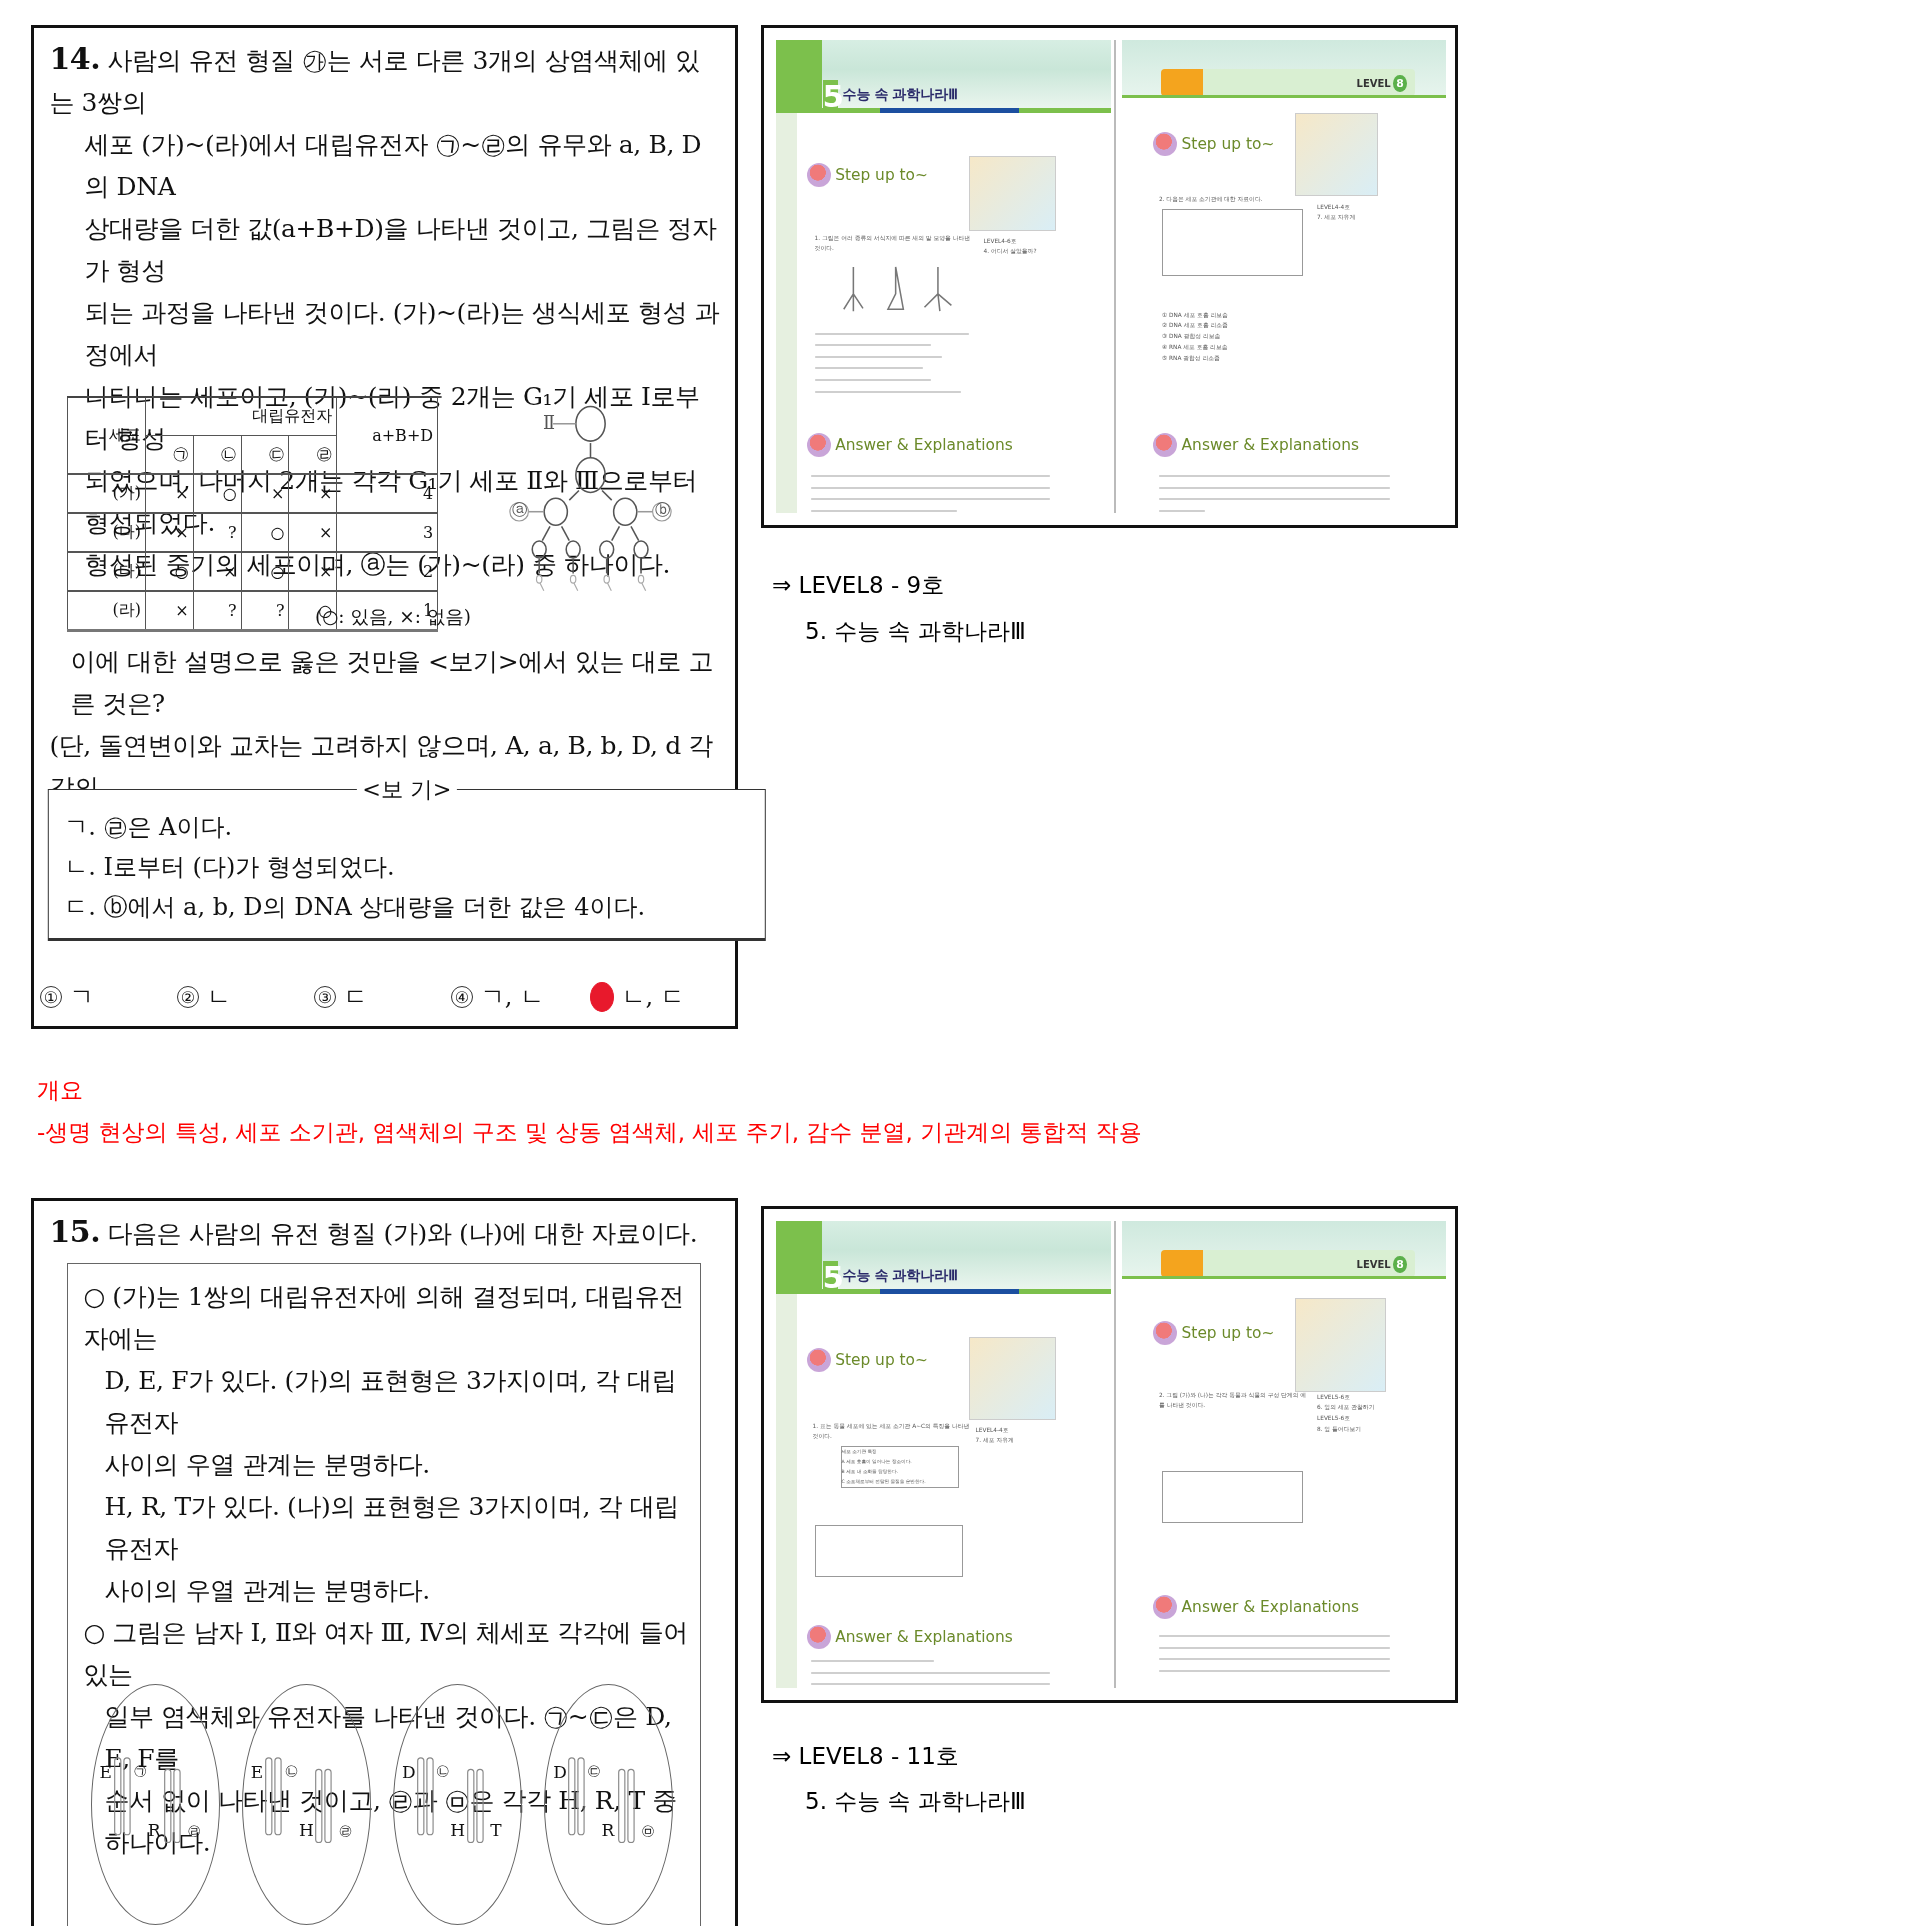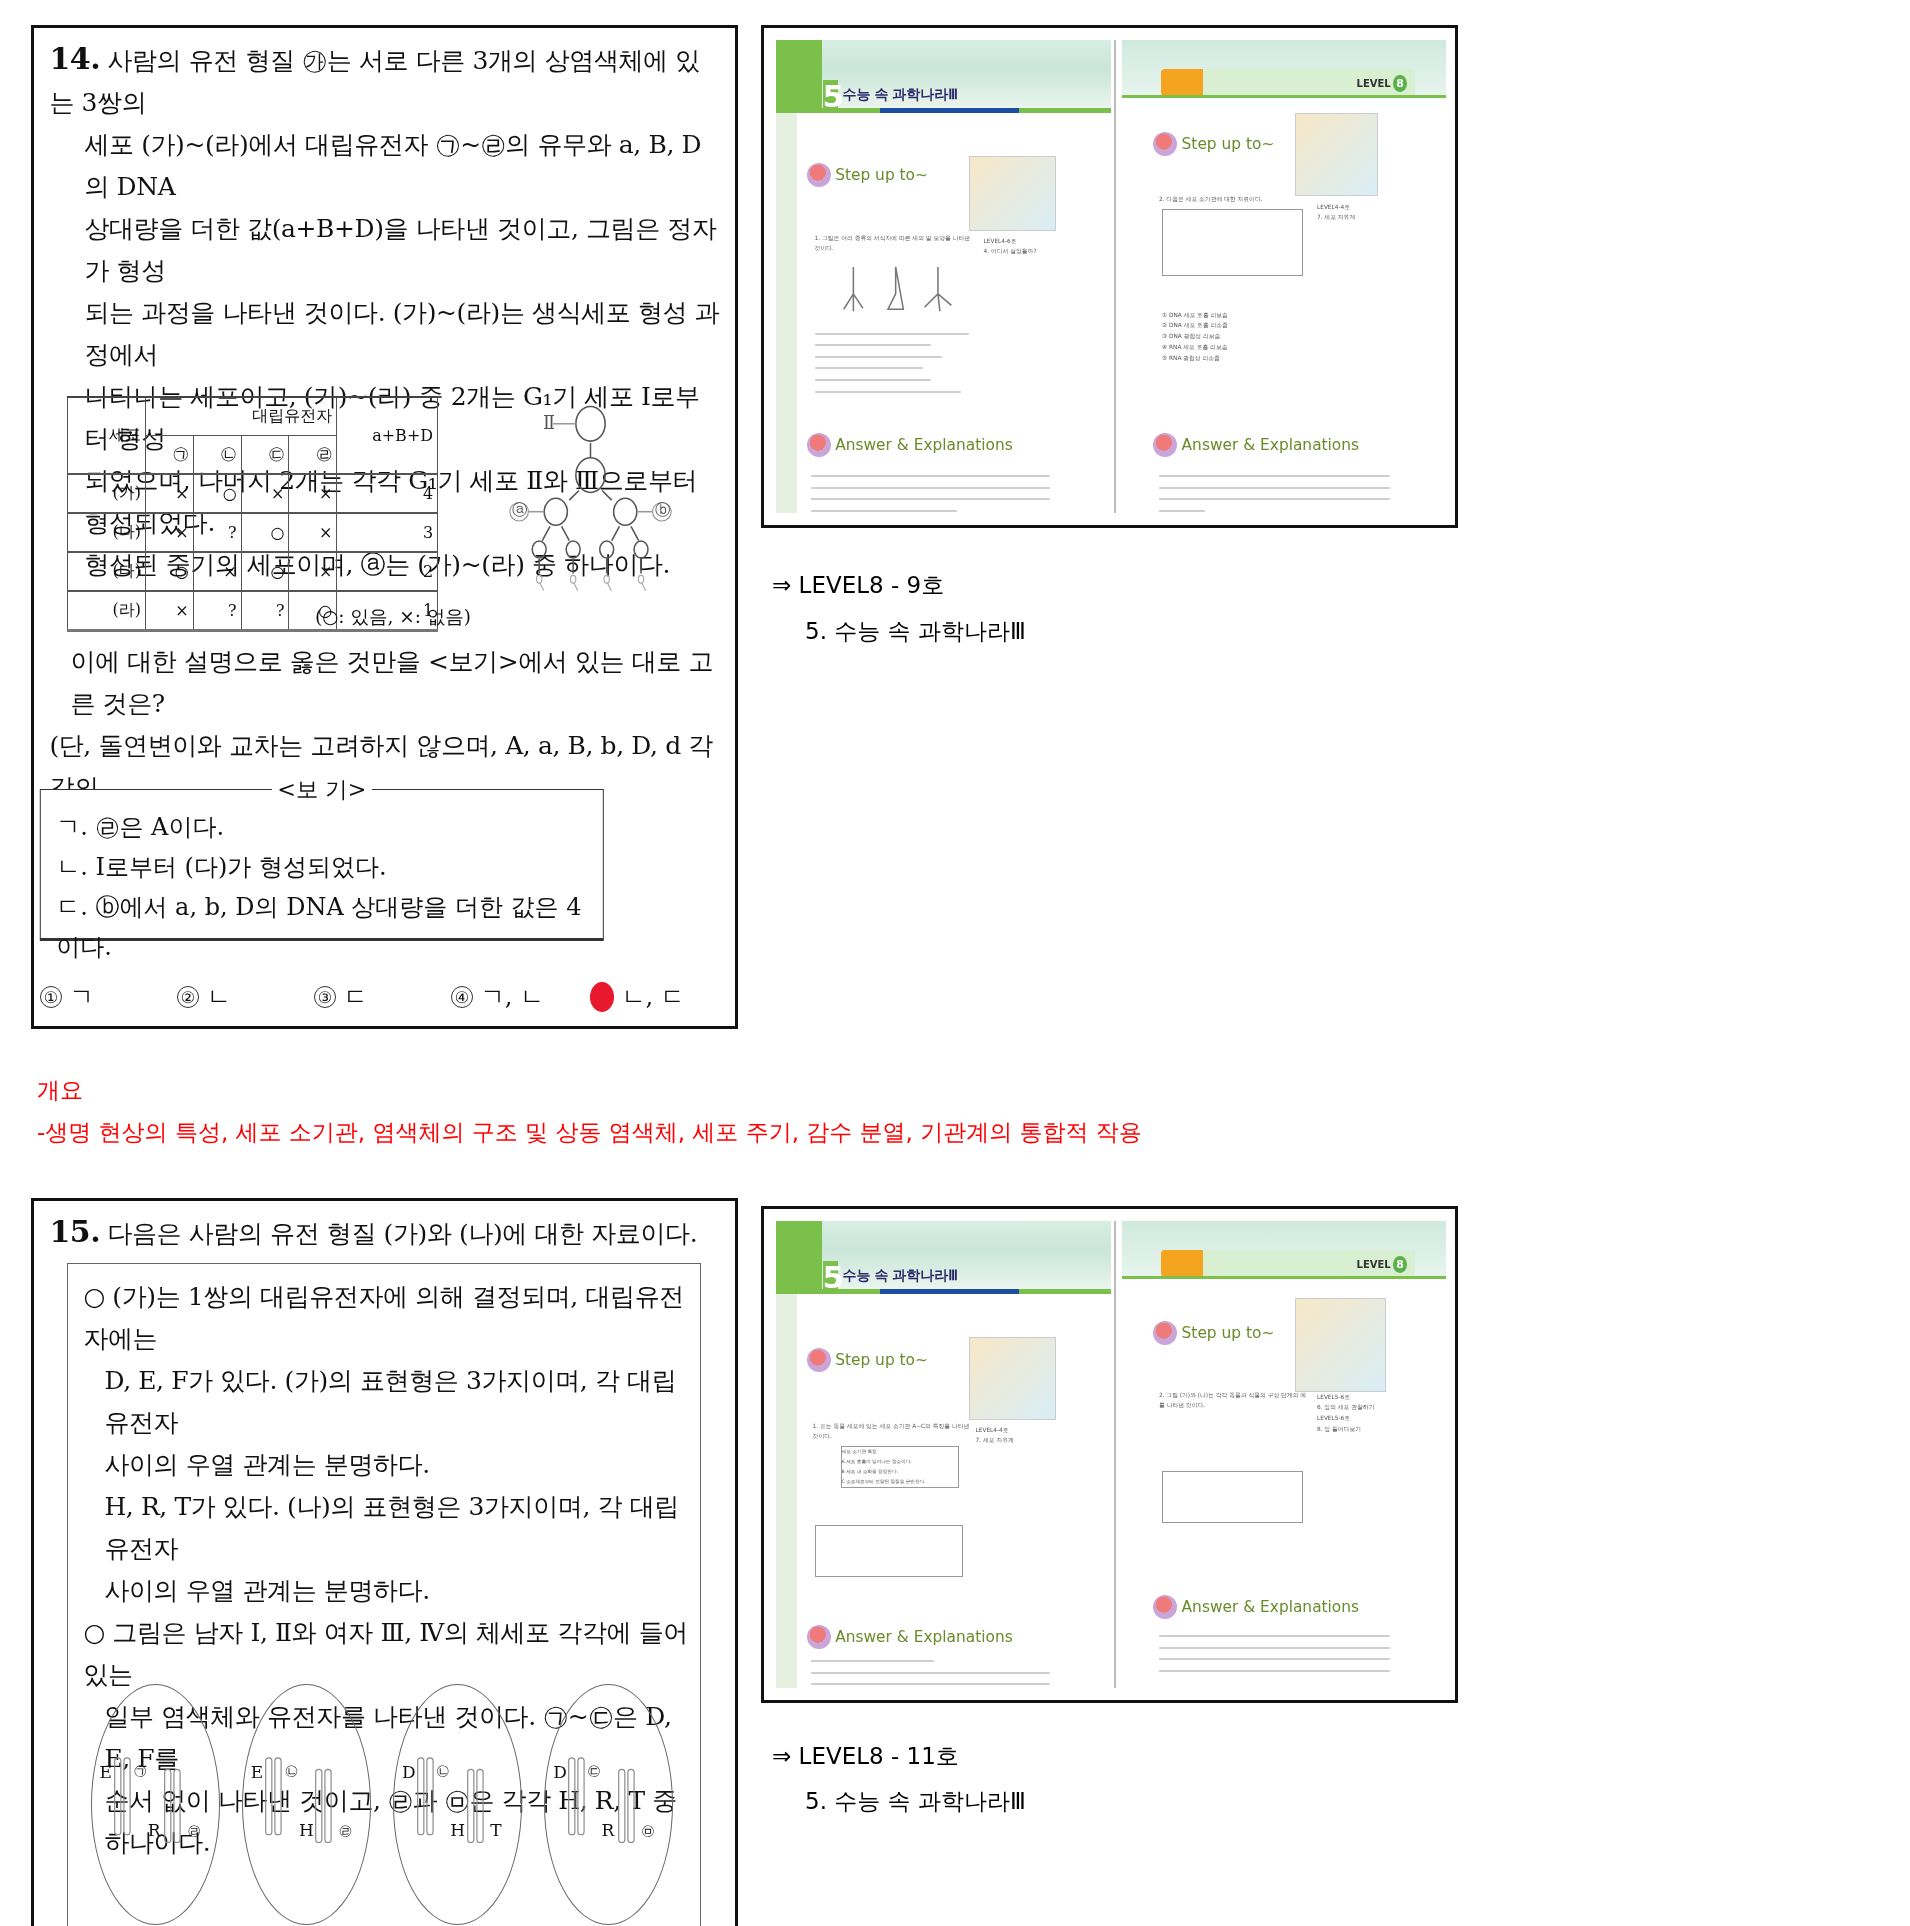--- a/index.html
+++ b/index.html
@@ -162,21 +162,21 @@
   <div class="abs" style="left:509px;top:385px;font-size:17.7px;color:#555;">Ⅱ</div>
   <div class="abs" style="left:478px;top:472px;font-size:15.4px;color:#555;">ⓐ</div>
   <div class="abs" style="left:621px;top:472px;font-size:15.4px;color:#555;">ⓑ</div>
 
   <div class="qtext abs" style="left:15.4px;top:613px;width:670px;">
     <div style="padding-left:21px;">이에 대한 설명으로 옳은 것만을 &lt;보기&gt;에서 있는 대로 고른 것은?</div>
     <div>(단, 돌연변이와 교차는 고려하지 않으며, A, a, B, b, D, d 각각의</div>
     <div>1개당 DNA 상대량은 1이다.) [3점]</div>
   </div>
 
-  <div class="bogi" style="left:0px;top:761px;width:564px;height:152px;margin-left:0;transform:translateX(5.8px);">
+  <div class="bogi" style="left:0px;top:761px;width:718px;height:152px;margin-left:8px;transform:translateX(5.8px);">
     <div class="bogi-title">&lt;보  기&gt;</div>
     <div style="position:absolute;left:15.4px;top:17.3px;">
       <div class="bogi-item">ㄱ. ㉣은 A이다.</div>
       <div class="bogi-item">ㄴ. Ⅰ로부터 (다)가 형성되었다.</div>
       <div class="bogi-item">ㄷ. ⓑ에서 a, b, D의 DNA 상대량을 더한 값은 4이다.</div>
     </div>
   </div>
 
   <div class="choices" style="left:5.8px;top:953px;width:655px;">
     <div class="choice" style="width:137px;">

